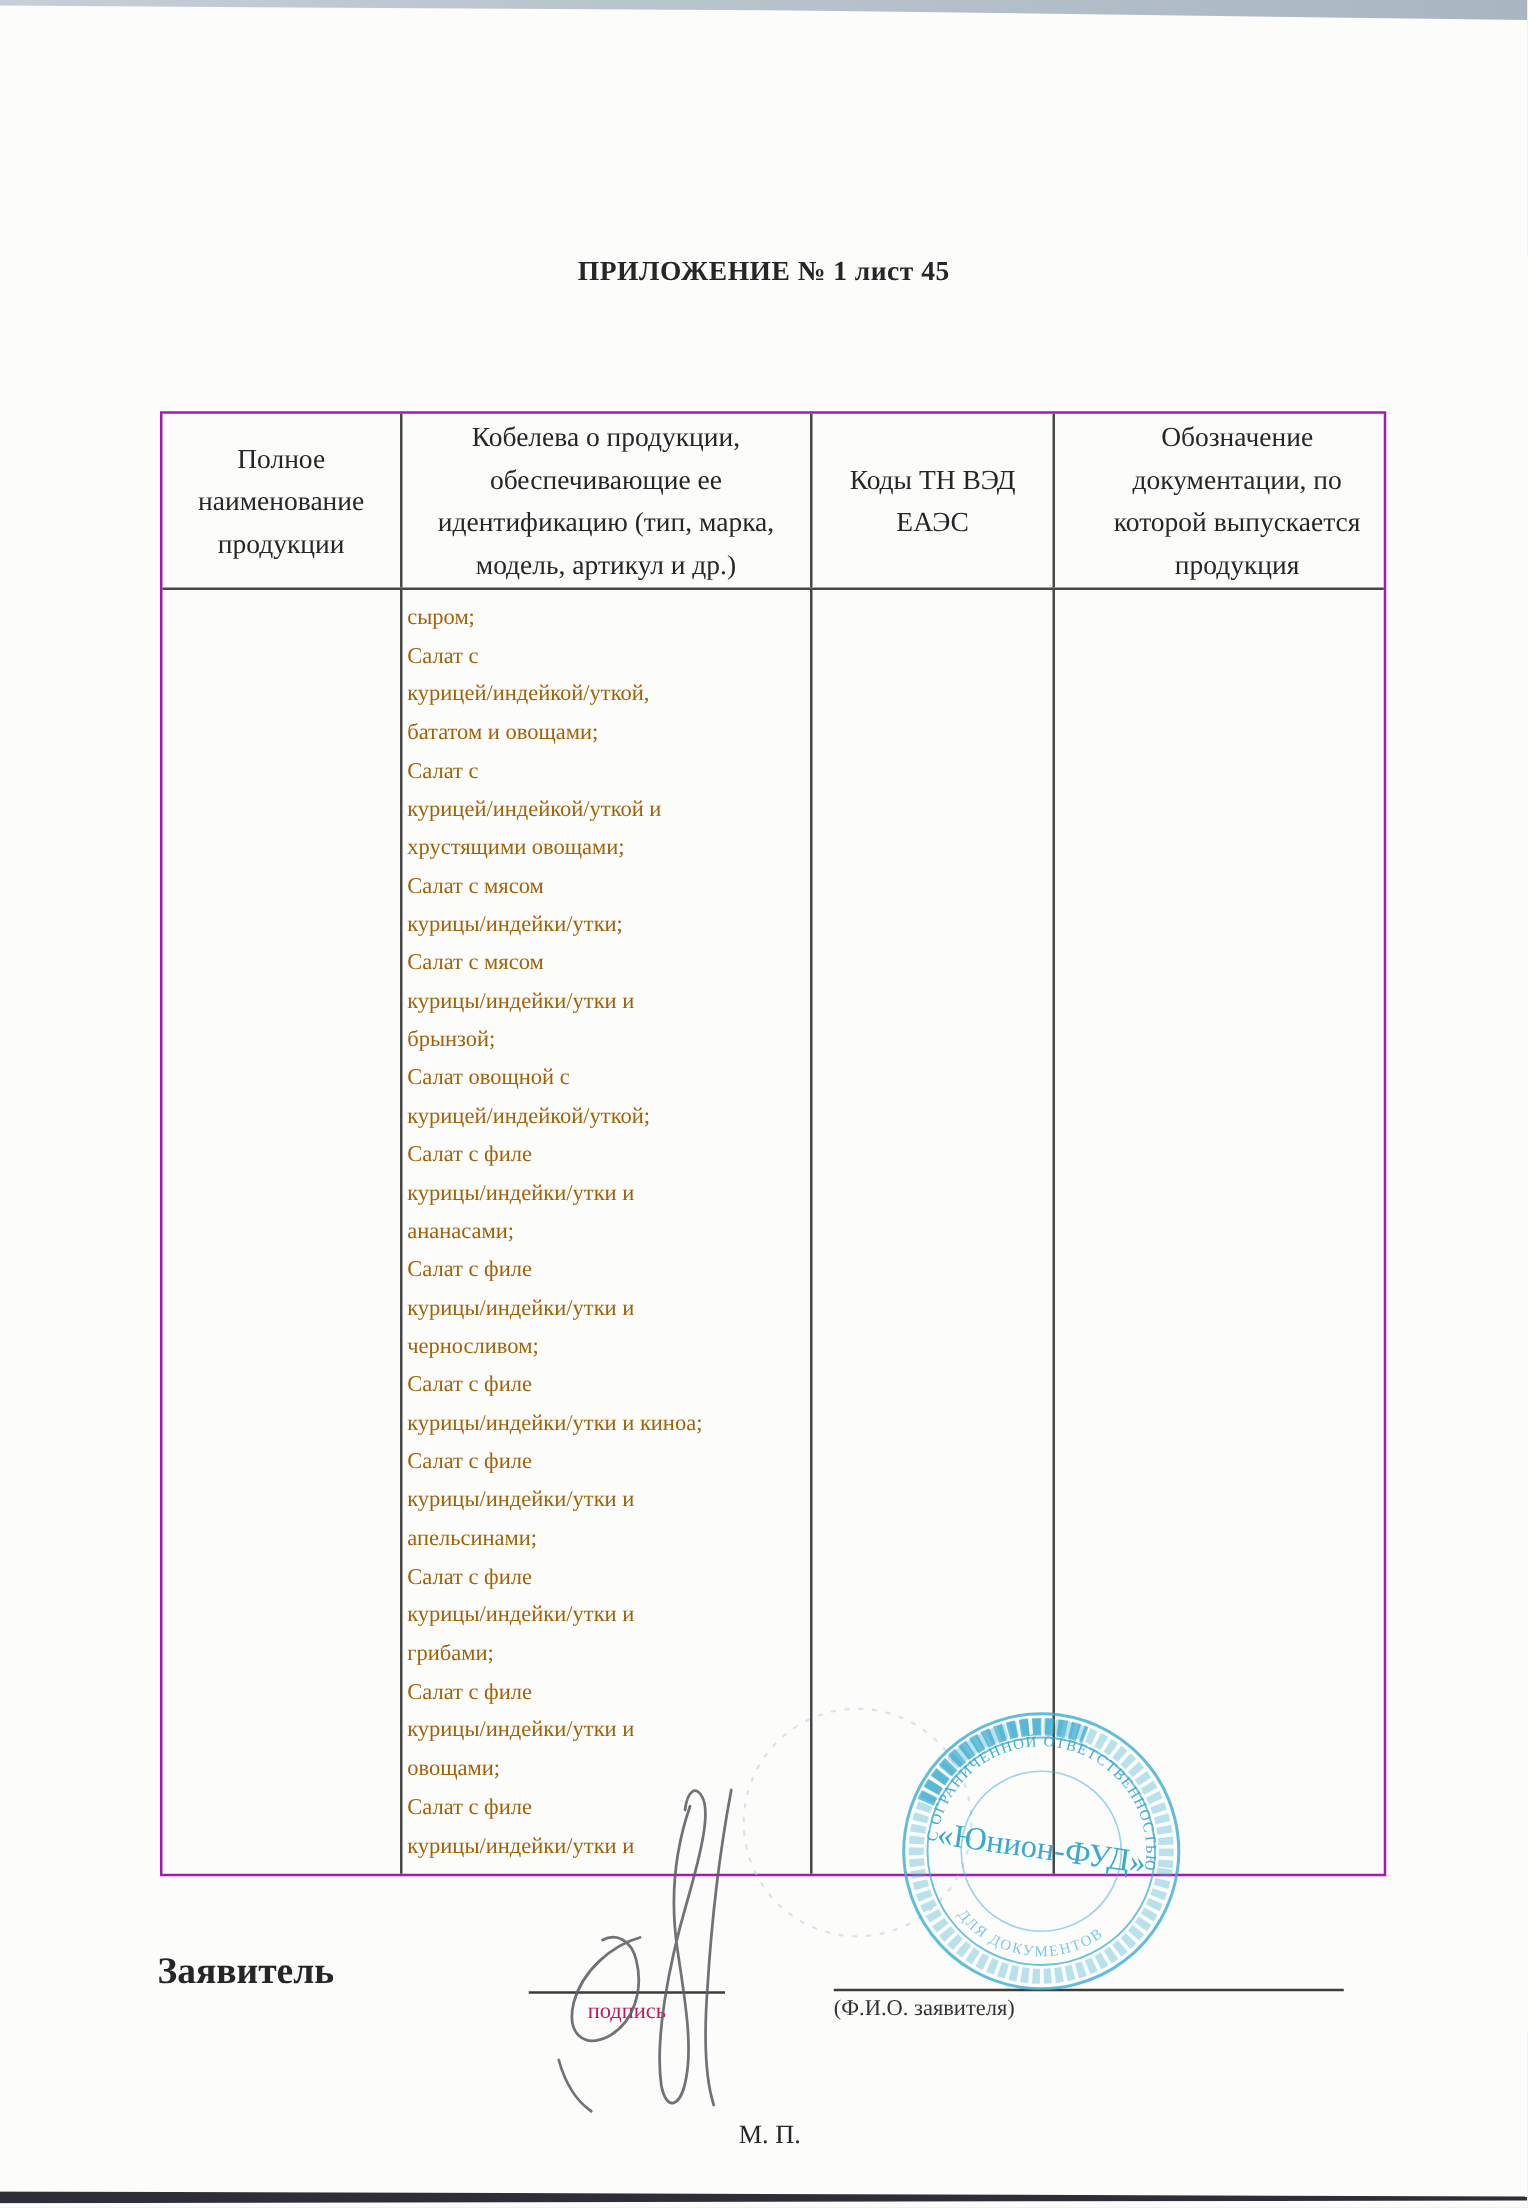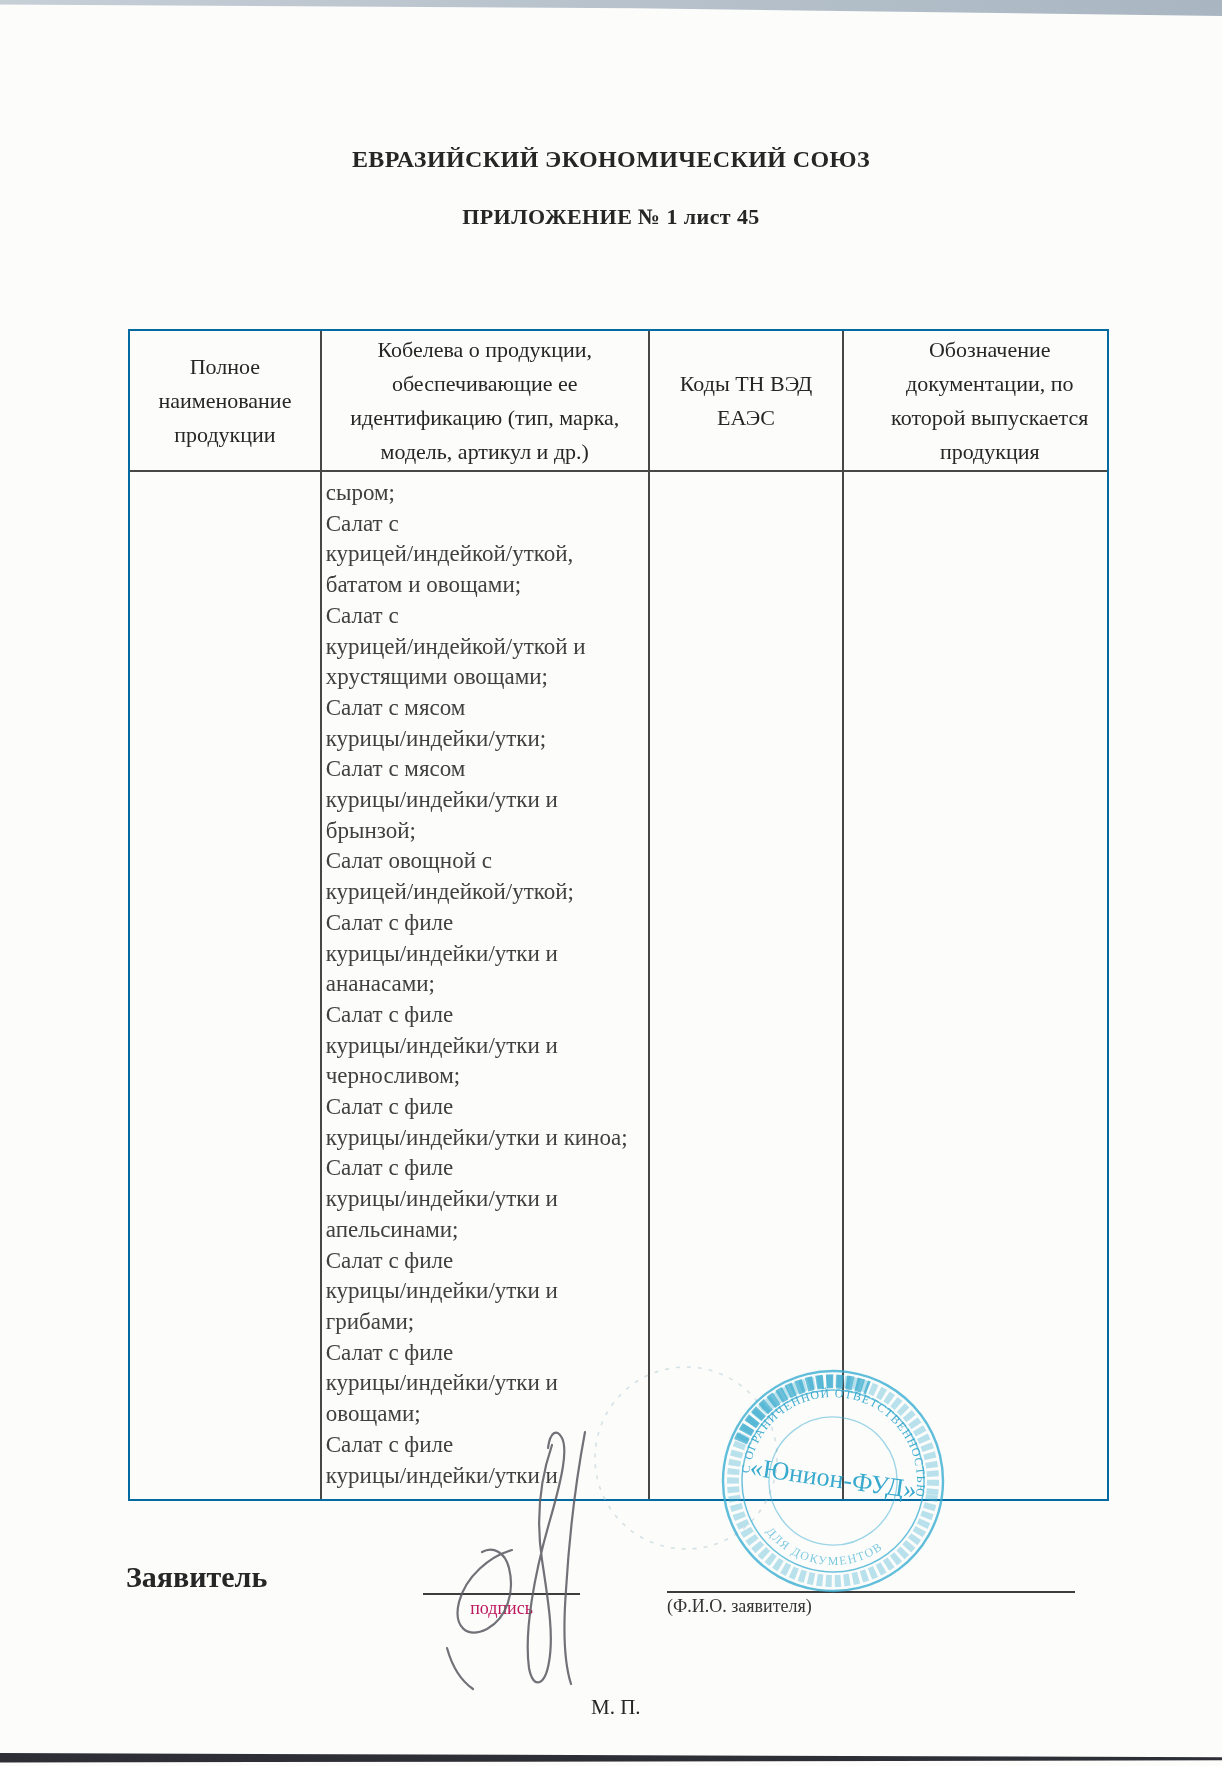--- a/index.html
+++ b/index.html
@@ -23,36 +23,36 @@
     clip-path:polygon(0 10%,100% 48%,100% 76%,0 96%);
   }
   
   .title{position:absolute;left:0;width:1222px;text-align:center;font-weight:bold;letter-spacing:.4px;}
   .title1{top:146px;font-size:24px;}
   .title2{top:204px;font-size:22px;}
   .title3{top:256px;font-size:24px;}
   
   .doc-table{
     position:absolute;left:128px;top:329px;width:981px;height:1172px;
-    border:2px solid #0369a1;box-sizing:border-box;
+    border:2px solid #a21caf;box-sizing:border-box;
     display:flex;flex-direction:column;
   }
   .t-row{display:flex;width:100%;}
   .t-head{height:141px;border-bottom:2px solid #474747;box-sizing:border-box;}
   .t-body{flex:1;}
   .t-cell{box-sizing:border-box;border-right:2px solid #474747;}
   .t-cell:last-child{border-right:none;margin-left:28px;}
   .c1{width:197px;} .c2{width:337px;} .c3{width:200px;} .c4{width:241px;}
   .t-head .t-cell{
     display:flex;align-items:center;justify-content:center;
     text-align:center;font-size:22px;line-height:34px;padding:4px 8px;
   }
   .t-head .c3 > div{max-width:150px;}
   .cell-products{
-    font-size:23px;line-height:30.7px;color:#404040;
+    font-size:18px;line-height:30.7px;color:#a16207;
     padding:6px 4px 0 4px;white-space:pre;
   }
   
   .applicant{position:absolute;left:126px;top:1560px;font-size:30px;font-weight:bold;}
   .sig-line{position:absolute;left:423px;top:1593px;width:157px;border-top:2px solid #3d3d3d;}
   .sig-caption{position:absolute;left:423px;top:1598px;width:157px;text-align:center;font-size:18px;color:#be185d;}
   .mp-label{position:absolute;left:591px;top:1695px;font-size:21px;}
   .fio-line{position:absolute;left:667px;top:1591px;width:408px;border-top:2px solid #3d3d3d;}
   .fio-name{position:absolute;left:667px;top:1560px;width:408px;text-align:center;font-size:22px;}
   .fio-caption{position:absolute;left:667px;top:1596px;width:408px;text-align:left;font-size:18px;color:#333;}
@@ -60,21 +60,20 @@
   .overlay{position:absolute;left:0;top:0;width:1222px;height:1766px;pointer-events:none;}
   .stamp-text{font-family:"Liberation Serif","DejaVu Serif",serif;}
 </style>
 </head>
 <body>
 
 <div id="page">
 
   <div class="scan-top"></div>
 
-  <div class="title title1">ЕВРАЗИЙСКИЙ ЭКОНОМИЧЕСКИЙ СОЮЗ</div>
   <div class="title title2">ПРИЛОЖЕНИЕ № 1 лист 45</div>
 
   <div class="doc-table">
     <div class="t-row t-head">
       <div class="t-cell c1">
         <div>Полное наименование продукции</div>
       </div>
       <div class="t-cell c2">
         <div>Кобелева о продукции, обеспечивающие ее идентификацию (тип, марка, модель, артикул и др.)</div>
       </div>

